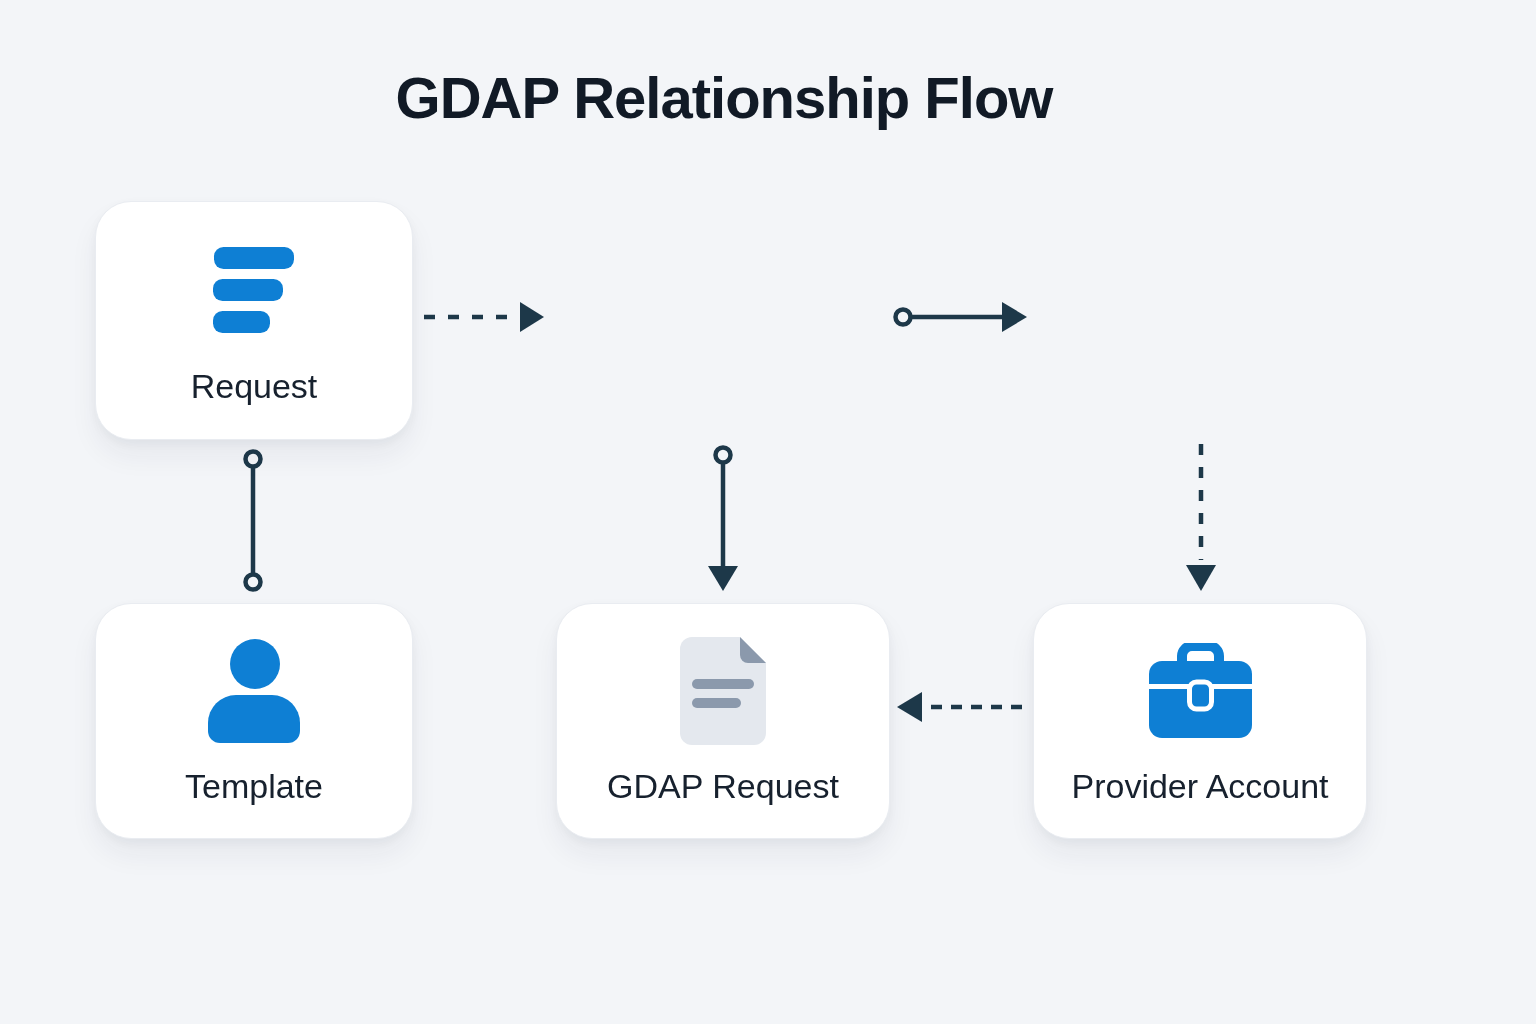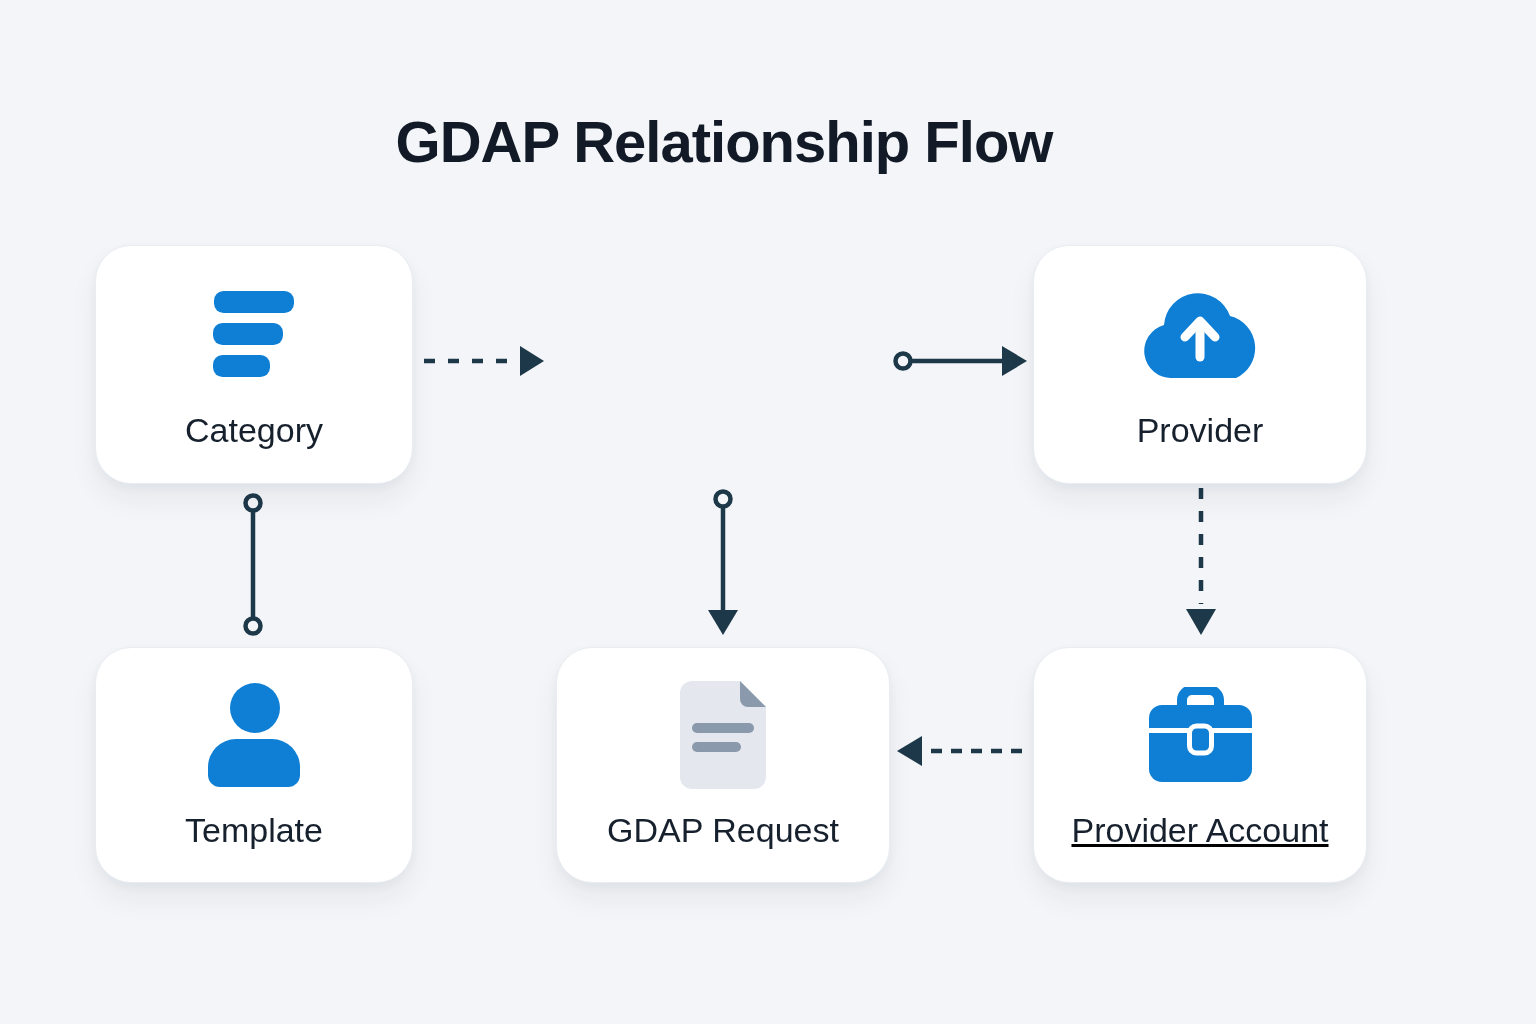--- a/index.html
+++ b/index.html
@@ -17,21 +17,20 @@
   *{margin:0;padding:0;box-sizing:border-box;}
   html,body{width:1536px;height:1024px;overflow:hidden;}
   body{
     font-family:"Liberation Sans", sans-serif;
     background:var(--background);
   }
   .stage{
     position:relative;
     width:1536px;height:896px;
     background:var(--background);
-    margin-top:44px;
   }
   .diagram-title{
     position:absolute;
     top:64px;left:0;width:1448px;
     text-align:center;
     font-size:58px;
     font-weight:700;
     letter-spacing:-1px;
     color:var(--title-text);
   }
@@ -56,21 +55,21 @@
     display:flex;flex-direction:column;
     align-items:center;justify-content:center;
     gap:22px;
     z-index:2;
   }
   .card-category{left:95px;top:201px;width:318px;height:239px;}
   .card-template{left:556px;top:201px;width:334px;height:239px;}
   .card-provider{left:1033px;top:201px;width:334px;height:239px;}
   .card-account{left:95px;top:603px;width:318px;height:236px;}
   .card-request{left:556px;top:603px;width:334px;height:236px;justify-content:center;}
-  .card-provider-account{left:1033px;top:603px;width:334px;height:236px;text-decoration:underline;}
+  .card-provider-account{left:1033px;top:603px;width:334px;height:236px;}
   .icon-wrap{height:109px;display:flex;align-items:center;justify-content:center;}
   .node-label{
     font-size:34px;
     font-weight:500;
     color:var(--label-text);
     white-space:nowrap;
   }
   .ic-blue{fill:var(--accent-blue);}
   .ic-blue-stroke{stroke:var(--accent-blue);fill:none;}
   .ic-doc{fill:var(--doc-fill);}
@@ -123,34 +122,24 @@
   </svg>
 
   <div class="card card-category">
     <div class="icon-wrap">
       <svg width="82" height="86" viewBox="0 0 82 86" xmlns="http://www.w3.org/2000/svg">
         <rect class="ic-blue" x="1" y="0" width="80" height="22" rx="9.5"></rect>
         <rect class="ic-blue" x="0" y="32" width="70" height="22" rx="9.5"></rect>
         <rect class="ic-blue" x="0" y="64" width="57" height="22" rx="9.5"></rect>
       </svg>
     </div>
-    <div class="node-label">Category</div>
+    <div class="node-label">Request</div>
   </div>
 
 
-  <div class="card card-provider">
-    <div class="icon-wrap">
-      <svg width="113" height="87" viewBox="0 0 113 87" xmlns="http://www.w3.org/2000/svg">
-        <path class="ic-blue" d="M92 87 H28 A27 27 0 0 1 20 34 A34 34 0 0 1 86 25 A33 33 0 0 1 92 87 Z"></path>
-        <line class="ic-white-stroke" x1="56" y1="66" x2="56" y2="32" stroke-width="9"></line>
-        <path class="ic-white-stroke" d="M41 46 L56 30 L71 46" stroke-width="9"></path>
-      </svg>
-    </div>
-    <div class="node-label">Provider</div>
-  </div>
 
   <div class="card card-account">
     <div class="icon-wrap">
       <svg width="92" height="104" viewBox="0 0 92 104" xmlns="http://www.w3.org/2000/svg">
         <circle class="ic-blue" cx="47" cy="25" r="25"></circle>
         <path class="ic-blue" d="M0 84 A28 28 0 0 1 28 56 H64 A28 28 0 0 1 92 84 V92 A12 12 0 0 1 80 104 H12 A12 12 0 0 1 0 92 Z"></path>
       </svg>
     </div>
     <div class="node-label">Template</div>
   </div>

